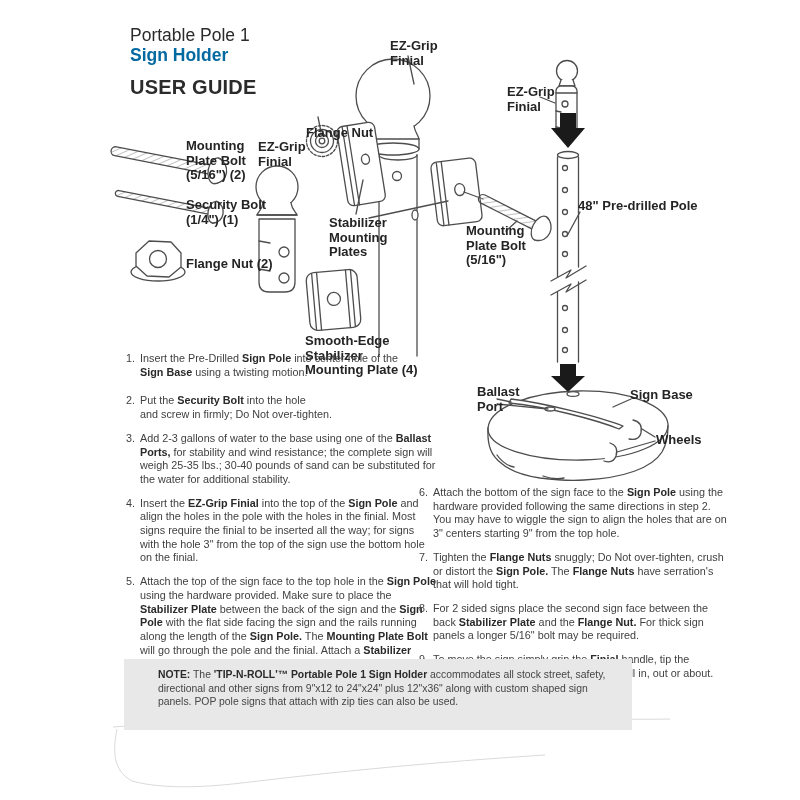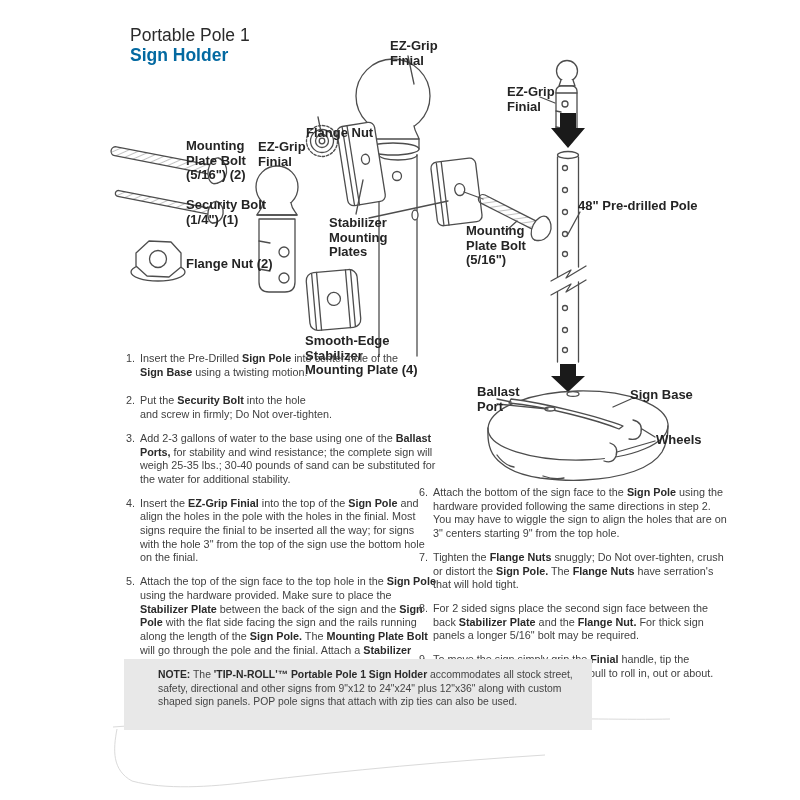--- a/index.html
+++ b/index.html
@@ -14,21 +14,21 @@
   .lbl{position:absolute;font-weight:bold;font-size:13px;line-height:1.13;
        color:#242424;white-space:pre-line;}
   .col{position:absolute;font-size:10.8px;line-height:1.27;color:#414141;}
   #col-left{left:126px;top:352px;width:310px;}
   #col-right{left:419px;top:486px;width:314px;}
   .step{display:flex;margin-bottom:10px;}
   .step.gap{margin-bottom:15px;}
   .step .num{width:14px;flex:none;}
   .step .txt{white-space:pre-line;flex:1;}
   b{color:#2a2a2a;}
-  .note-box{position:absolute;left:124px;top:659px;width:468px;min-height:71px;
+  .note-box{position:absolute;left:124px;top:659px;width:508px;min-height:71px;
        box-sizing:border-box;background:#e8e8e8;padding:9px 14px 9px 34px;
        font-size:10.4px;line-height:1.3;color:#454545;}
   .note-box p{margin:0;white-space:pre-line;}
   .note-box p + p{margin-top:8px;}
 </style>
 </head>
 <body>
 
 <div class="page">
 
@@ -178,20 +178,21 @@
     </g>
   </svg>
 
   <svg width="800" height="90" viewBox="0 0 800 90" style="top:710px;">
     <path d="M7,19 C3,40 2,60 22,71 C55,80 100,77 140,72 C240,60 340,51 435,45 M3,17 C130,7 270,11 410,9 C460,8 520,10 560,9" fill="none" stroke="#dadada" stroke-width="1" transform="translate(110,0)"></path>
   </svg>
 
   <div class="hdr">
     <div class="t1">Portable Pole 1</div>
     <div class="t2">Sign Holder</div>
+    <div class="t3">USER GUIDE</div>
   </div>
 
   <div class="lbl" style="left:186px;top:139px;">Mounting
 Plate  Bolt
 (5/16") (2)</div>
   <div class="lbl" style="left:186px;top:198px;">Security Bolt
 (1/4") (1)</div>
   <div class="lbl" style="left:186px;top:257px;">Flange Nut  (2)</div>
   <div class="lbl" style="left:258px;top:140px;">EZ-Grip
 Finial</div>

